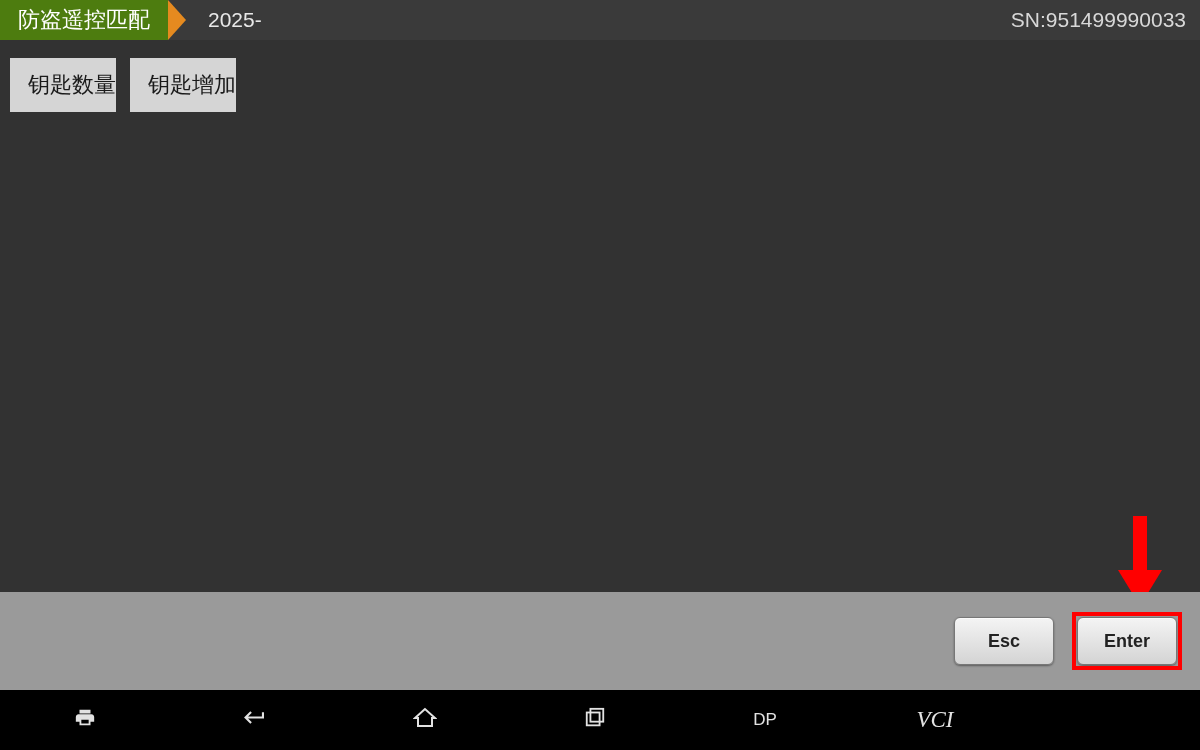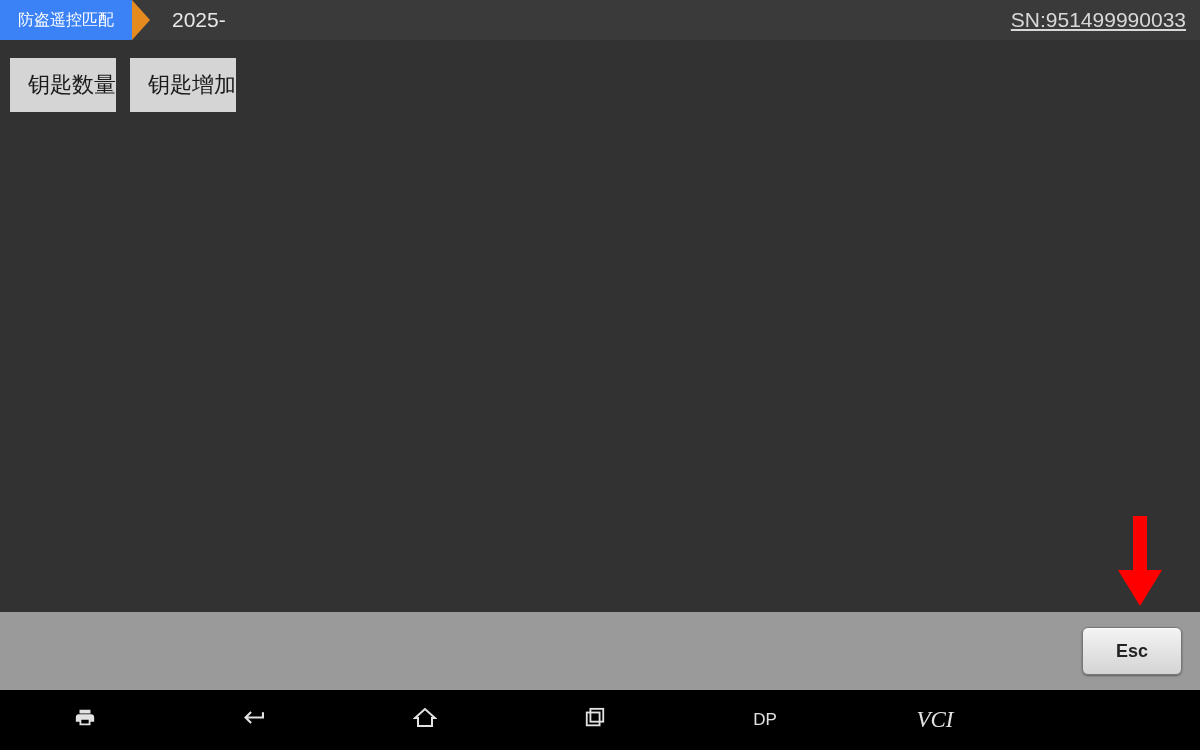--- a/index.html
+++ b/index.html
@@ -9,41 +9,41 @@
     
     .header {
       height: 40px;
       background: #3a3a3a;
       display: flex;
       align-items: center;
       color: #e8e8e8;
       font-size: 21px;
     }
     .header-title-box {
-      background: #3b82f6;
+      background: #4d7c0f;
       color: #ffffff;
       height: 100%;
       display: flex;
       align-items: center;
       padding: 0 18px;
-      font-size: 16px;
+      font-size: 22px;
       position: relative;
     }
     .header-title-box::after {
       content: "";
       position: absolute;
       right: -18px;
       top: 0;
       width: 0; height: 0;
       border-top: 20px solid transparent;
       border-bottom: 20px solid transparent;
       border-left: 18px solid #e58a1f;
     }
     .header-breadcrumb { margin-left: 40px; }
-    .header-sn { margin-left: auto; margin-right: 14px; color: #d8d8d8; text-decoration: underline; }
+    .header-sn { margin-left: auto; margin-right: 14px; color: #d8d8d8; }
 
     
     .content {
       flex: 1;
       padding: 18px 10px 0 10px;
       display: flex;
       flex-direction: row;
       gap: 14px;
     }
     .list-item {
@@ -73,21 +73,21 @@
     
     .arrow-annot {
       position: absolute;
       right: 38px;
       bottom: 140px;
       pointer-events: none;
     }
 
     
     .button-bar {
-      height: 78px;
+      height: 98px;
       background: #9a9a9a;
       display: flex;
       align-items: center;
       justify-content: flex-end;
       padding-right: 18px;
       gap: 18px;
       position: relative;
     }
     .btn {
       width: 100px;
@@ -160,20 +160,24 @@
 
 <div class="arrow-annot">
   <svg width="44" height="90" viewBox="0 0 44 90">
     <rect x="15" y="0" width="14" height="58" fill="#ff0000"></rect>
     <polygon points="0,54 44,54 22,90" fill="#ff0000"></polygon>
   </svg>
 </div>
 
 <div class="button-bar">
   <button class="btn">Esc</button>
+  <div class="enter-wrap">
+    <button class="btn">Enter</button>
+    <div class="highlight-enter"></div>
+  </div>
 </div>
 
 <div class="navbar">
   <div class="nav-slot">
     <span>
       <svg width="22" height="22" viewBox="0 0 24 24">
           <path d="M19 8H5c-1.66 0-3 1.34-3 3v5h4v4h12v-4h4v-5c0-1.66-1.34-3-3-3zM16 18H8v-4h8v4zM18 3H6v4h12V3z"></path>
         </svg>
     </span>
   </div>

